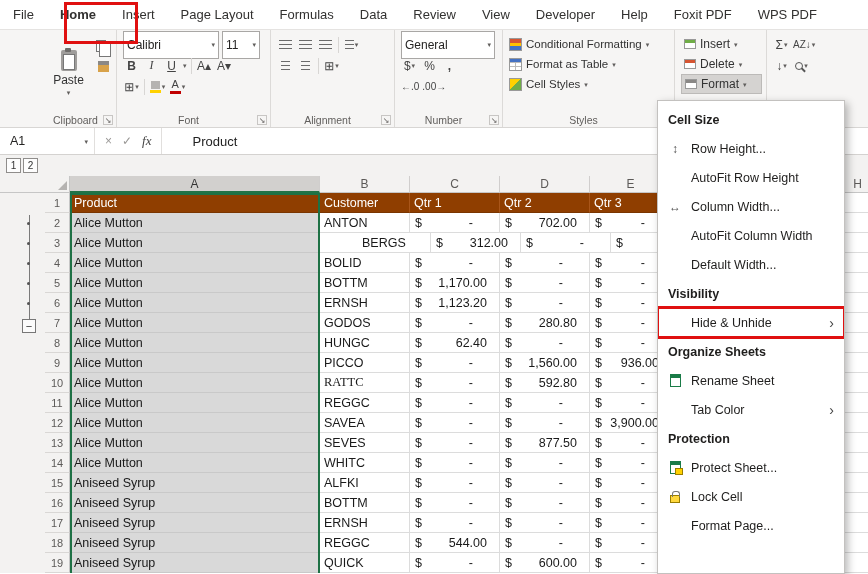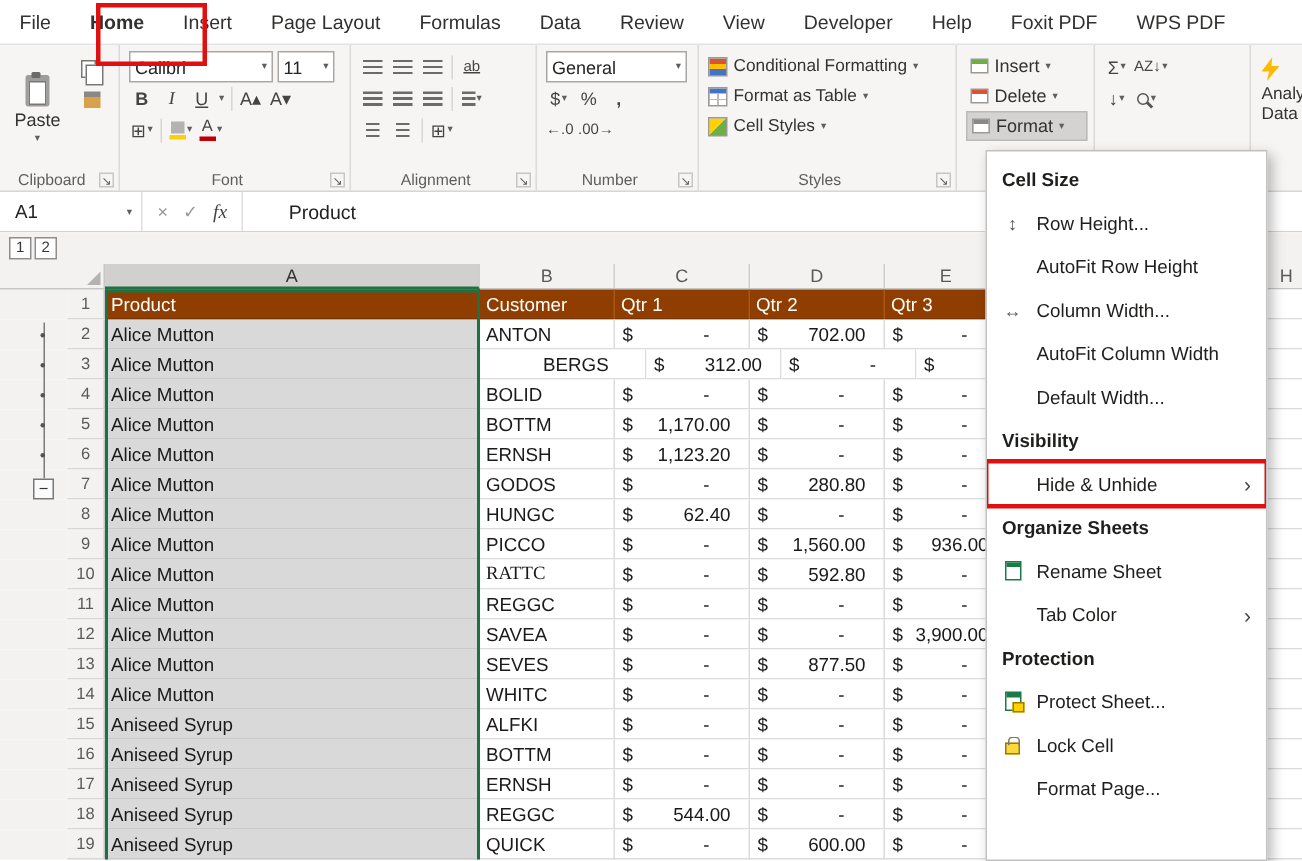--- a/index.html
+++ b/index.html
@@ -12,24 +12,24 @@
   .tab.active { font-weight:700; }
 
   
   .ribbon { height:98px; background:#f6f5f4; border-bottom:1px solid #d8d6d4; display:flex; position:relative; }
   .group { position:relative; border-right:1px solid #dcdad8; padding:4px 4px 16px 6px; flex:none; }
   .group-label { position:absolute; bottom:1px; left:0; right:10px; text-align:center; font-size:10.5px; color:#605e5c; white-space:nowrap; }
   .launcher { position:absolute; bottom:2px; right:3px; font-size:8px; color:#605e5c; width:10px; height:10px; border:1px solid #c8c6c4; display:flex; align-items:center; justify-content:center; }
   .rrow { display:flex; align-items:center; gap:3px; height:21px; }
   .ibtn { min-width:17px; height:19px; display:inline-flex; align-items:center; justify-content:center; font-size:12px; color:#444; gap:1px; border-radius:2px; }
   .dd { font-size:7px; color:#605e5c; line-height:1; }
-  .combo { background:#fff; border:1px solid #a9a7a5; height:21px; display:flex; align-items:center; justify-content:space-between; font-size:12px; padding:4px 3px; overflow:hidden; white-space:nowrap; }
-
-  
-  .g-clipboard { width:80px; display:flex; gap:9px; }
+  .combo { background:#fff; border:1px solid #a9a7a5; height:28px; display:flex; align-items:center; justify-content:space-between; font-size:12px; padding:4px 3px; overflow:hidden; white-space:nowrap; }
+
+  
+  .g-clipboard { width:72px; display:flex; gap:9px;margin-left:45px; }
   .paste-big { display:flex; flex-direction:column; align-items:center; justify-content:center; width:38px; gap:2px; font-size:12px; color:#333; }
   .clip-ico { width:16px; height:21px; background:#9f9d9b; border-radius:2px; position:relative; }
   .clip-ico::before { content:''; position:absolute; left:2px; top:4px; width:10px; height:14px; background:#fff; border:1px solid #777; }
   .clip-ico::after { content:''; position:absolute; left:4px; top:-2px; width:6px; height:4px; background:#6d6b69; border-radius:1px; }
   .smallcol { display:flex; flex-direction:column; gap:2px; padding-top:2px; }
   .copy-ico { width:10px; height:12px; border:1px solid #777; background:#fff; position:relative; }
   .copy-ico::after { content:''; position:absolute; left:2px; top:2px; width:10px; height:12px; border:1px solid #777; background:#fff; }
   .paint-ico { width:11px; height:11px; background:linear-gradient(to bottom,#8a8886 0 4px,#d8a24a 4px); }
 
   
@@ -212,35 +212,20 @@
           <span class="lines-ico"></span>
         </span>
       <span class="ibtn">
           <span class="lines-ico"></span>
         </span>
       <span class="ibtn">
           <span class="lines-ico"></span>
         </span>
       <span class="sep-v"></span>
       <span class="ibtn">
-          <span style="font-size:10px;text-decoration:underline">ab</span>
-        </span>
-    </div>
-    <div class="rrow">
-      <span class="ibtn">
-          <span class="lines-ico"></span>
-        </span>
-      <span class="ibtn">
-          <span class="lines-ico"></span>
-        </span>
-      <span class="ibtn">
-          <span class="lines-ico"></span>
-        </span>
-      <span class="sep-v"></span>
-      <span class="ibtn">
           <span class="lines-ico short"></span>
           <span class="dd">▾</span>
         </span>
     </div>
     <div class="rrow">
       <span class="ibtn">
           <span class="lines-ico short"></span>
         </span>
       <span class="ibtn">
           <span class="lines-ico short"></span>

